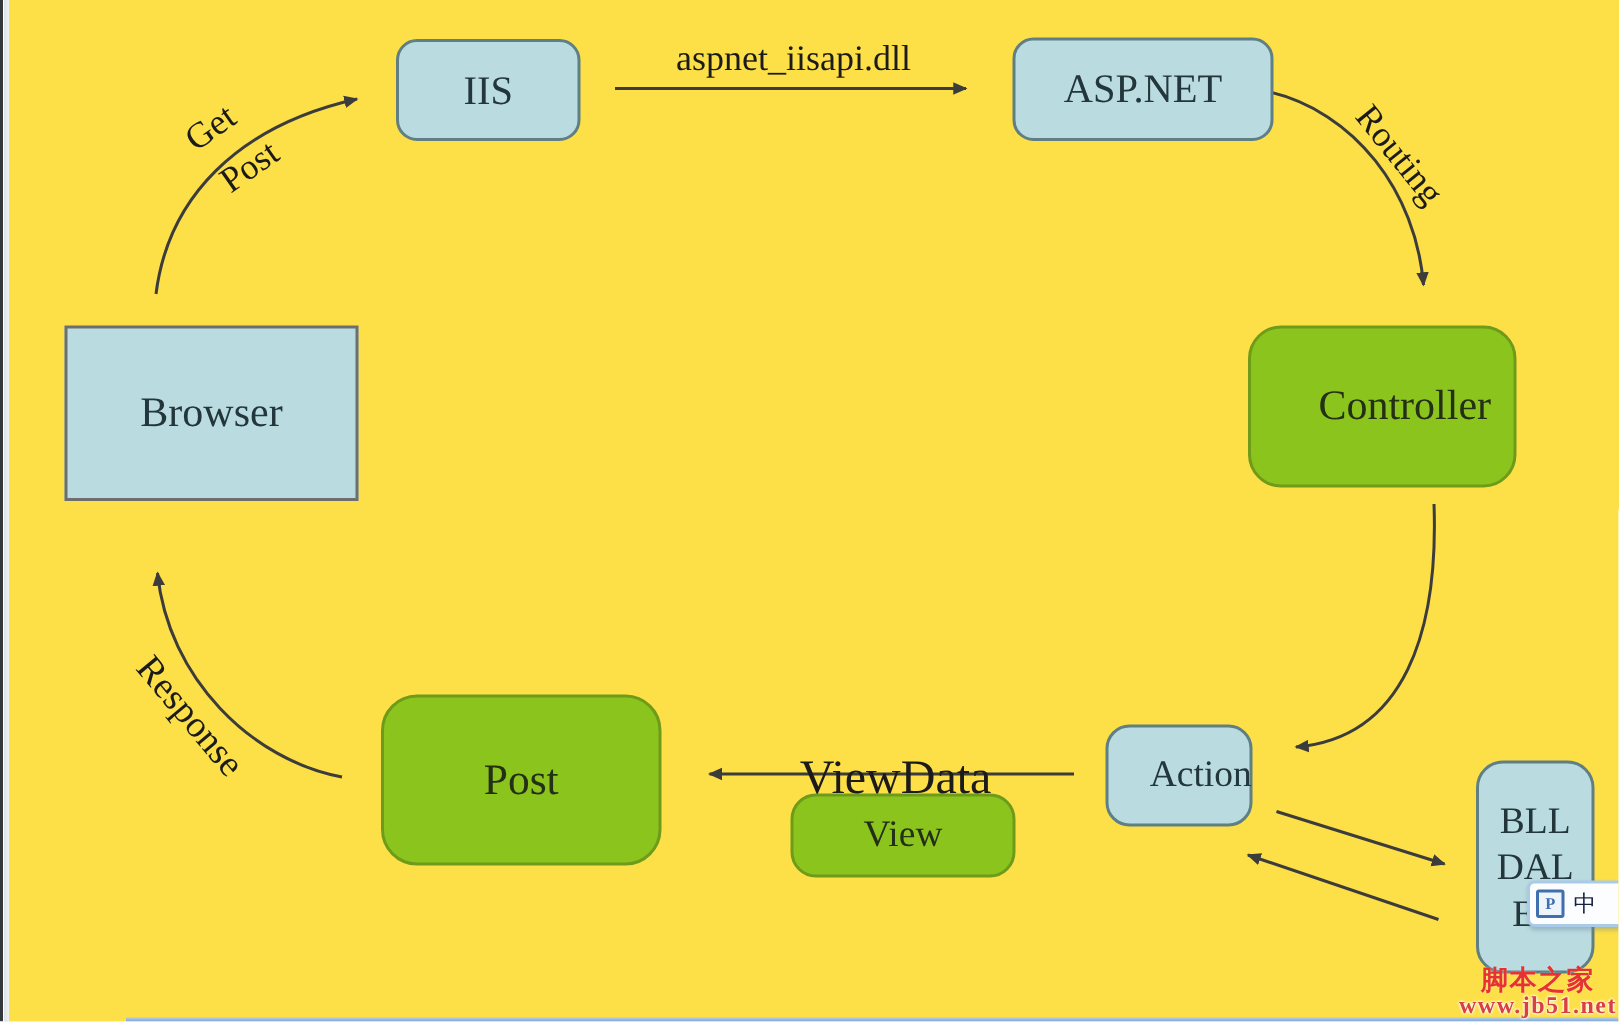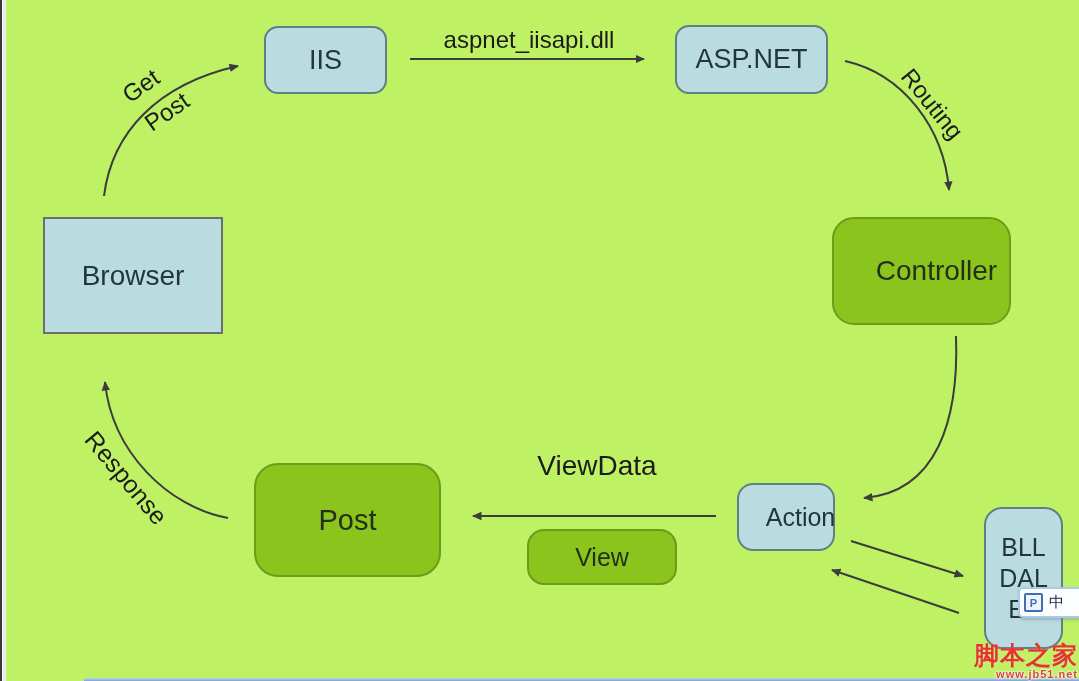--- a/index.html
+++ b/index.html
@@ -1,18 +1,18 @@
 <!DOCTYPE html>
 <html><head>
 <meta charset="utf-8">
 <style>
   html,body{margin:0;padding:0;background:#fff;}
   .canvas{
-    position:relative;width:1079px;height:681px;background:#bef264;
-    overflow:hidden;font-family:Liberation Sans, sans-serif;
+    position:relative;width:1079px;height:681px;background:#fde047;
+    overflow:hidden;font-family:Liberation Serif, serif;
   }
   .arrows{position:absolute;left:0;top:0;pointer-events:none;}
   .node{
     position:absolute;display:flex;align-items:center;justify-content:center;
     box-sizing:border-box;text-align:center;
   }
   .node-blue{background:#badce0;border:2px solid #5f7f84;color:#22363b;}
   .node-green{background:#8cc41e;border:2px solid #6e9b19;color:#233016;}
   .lbl{position:absolute;color:#1b1b1b;white-space:nowrap;}
   .stack{display:flex;flex-direction:column;line-height:1.24;}
@@ -31,25 +31,25 @@
     box-shadow:1px 2px 3px rgba(110,130,155,.45);box-sizing:content-box;
   }
   .ime-icon{
     width:15px;height:15px;border:2px solid #3f6fae;border-radius:2px;
     color:#3f6fae;font-size:11px;font-weight:bold;background:#eef4fb;
     display:flex;align-items:center;justify-content:center;flex:0 0 auto;
   }
   .ime-text{font-size:15px;color:#15233f;}
   .wm{position:absolute;right:1px;bottom:1px;text-align:center;z-index:5;}
   .wm-site{
-    color:#e63232;font-size:25px;font-weight:bold;letter-spacing:1px;line-height:1;
+    color:#e63232;font-size:18px;font-weight:bold;letter-spacing:1px;line-height:1;
     text-shadow:0 0 1px rgba(255,255,255,.6);
   }
   .wm-url{
-    color:#d94040;font-size:11px;font-weight:bold;letter-spacing:1px;line-height:1.1;
+    color:#d94040;font-size:16px;font-weight:bold;letter-spacing:1px;line-height:1.1;
     text-shadow:0 0 2px #fff,0 0 2px #fff,0 0 2px #fff;
     text-align:right;
   }
 </style>
 </head>
 <body>
 
 <div class="canvas">
 
   <svg class="arrows" width="1079" height="681" viewBox="0 0 1079 681">
@@ -67,25 +67,25 @@
       <path d="M 851 541 L 963 576" marker-end="url(#ah)"></path>
       <path d="M 959 613 L 832 570" marker-end="url(#ah)"></path>
       <path d="M 228 518 C 168 507, 112 452, 105 382" marker-end="url(#ah)"></path>
     </g>
   </svg>
 
   <div class="node node-blue" style="left:264px;top:26px;width:123px;height:68px;border-radius:14px;font-size:27px;">
     <span>IIS</span>
   </div>
 
-  <div class="node node-blue" style="left:675px;top:25px;width:153px;height:69px;border-radius:14px;font-size:27px;">
+  <div class="node node-blue" style="left:675px;top:25px;width:174px;height:69px;border-radius:14px;font-size:27px;">
     <span>ASP.NET</span>
   </div>
 
-  <div class="node node-blue" style="left:43px;top:217px;width:180px;height:117px;border-radius:0;border-color:#6e6e6e;font-size:28px;align-items:center;">
+  <div class="node node-blue" style="left:43px;top:217px;width:196px;height:117px;border-radius:0;border-color:#6e6e6e;font-size:28px;align-items:center;">
     <span>Browser</span>
   </div>
 
   <div class="node node-green" style="left:832px;top:217px;width:179px;height:108px;border-radius:22px;font-size:28px;padding-left:30px;">
     <span>Controller</span>
   </div>
 
   <div class="node node-blue" style="left:737px;top:483px;width:98px;height:68px;border-radius:16px;font-size:25px;padding-left:29px;">
     <span>Action</span>
   </div>
@@ -103,21 +103,21 @@
       <span>BLL</span>
       <span>DAL</span>
       <span>EL</span>
     </span>
   </div>
 
   <div class="lbl" style="left:141px;top:86px;font-size:24px;transform:translate(-50%,-50%) rotate(-35deg);">Get</div>
   <div class="lbl" style="left:167px;top:112px;font-size:24px;transform:translate(-50%,-50%) rotate(-35deg);">Post</div>
   <div class="lbl" style="left:529px;top:40px;font-size:24px;transform:translate(-50%,-50%);text-align:right;">aspnet_iisapi.dll</div>
   <div class="lbl" style="left:932px;top:104px;font-size:24px;transform:translate(-50%,-50%) rotate(51deg);">Routing</div>
-  <div class="lbl" style="left:597px;top:466px;font-size:28px;transform:translate(-50%,-50%);">ViewData</div>
+  <div class="lbl" style="left:597px;top:518px;font-size:32px;transform:translate(-50%,-50%);">ViewData</div>
   <div class="lbl" style="left:126px;top:478px;font-size:25px;transform:translate(-50%,-50%) rotate(50deg);">Response</div>
 
   <div class="ime">
     <span class="ime-icon">P</span>
     <span class="ime-text">中</span>
   </div>
 
   <div class="wm">
     <div class="wm-site">脚本之家</div>
     <div class="wm-url">www.jb51.net</div>

